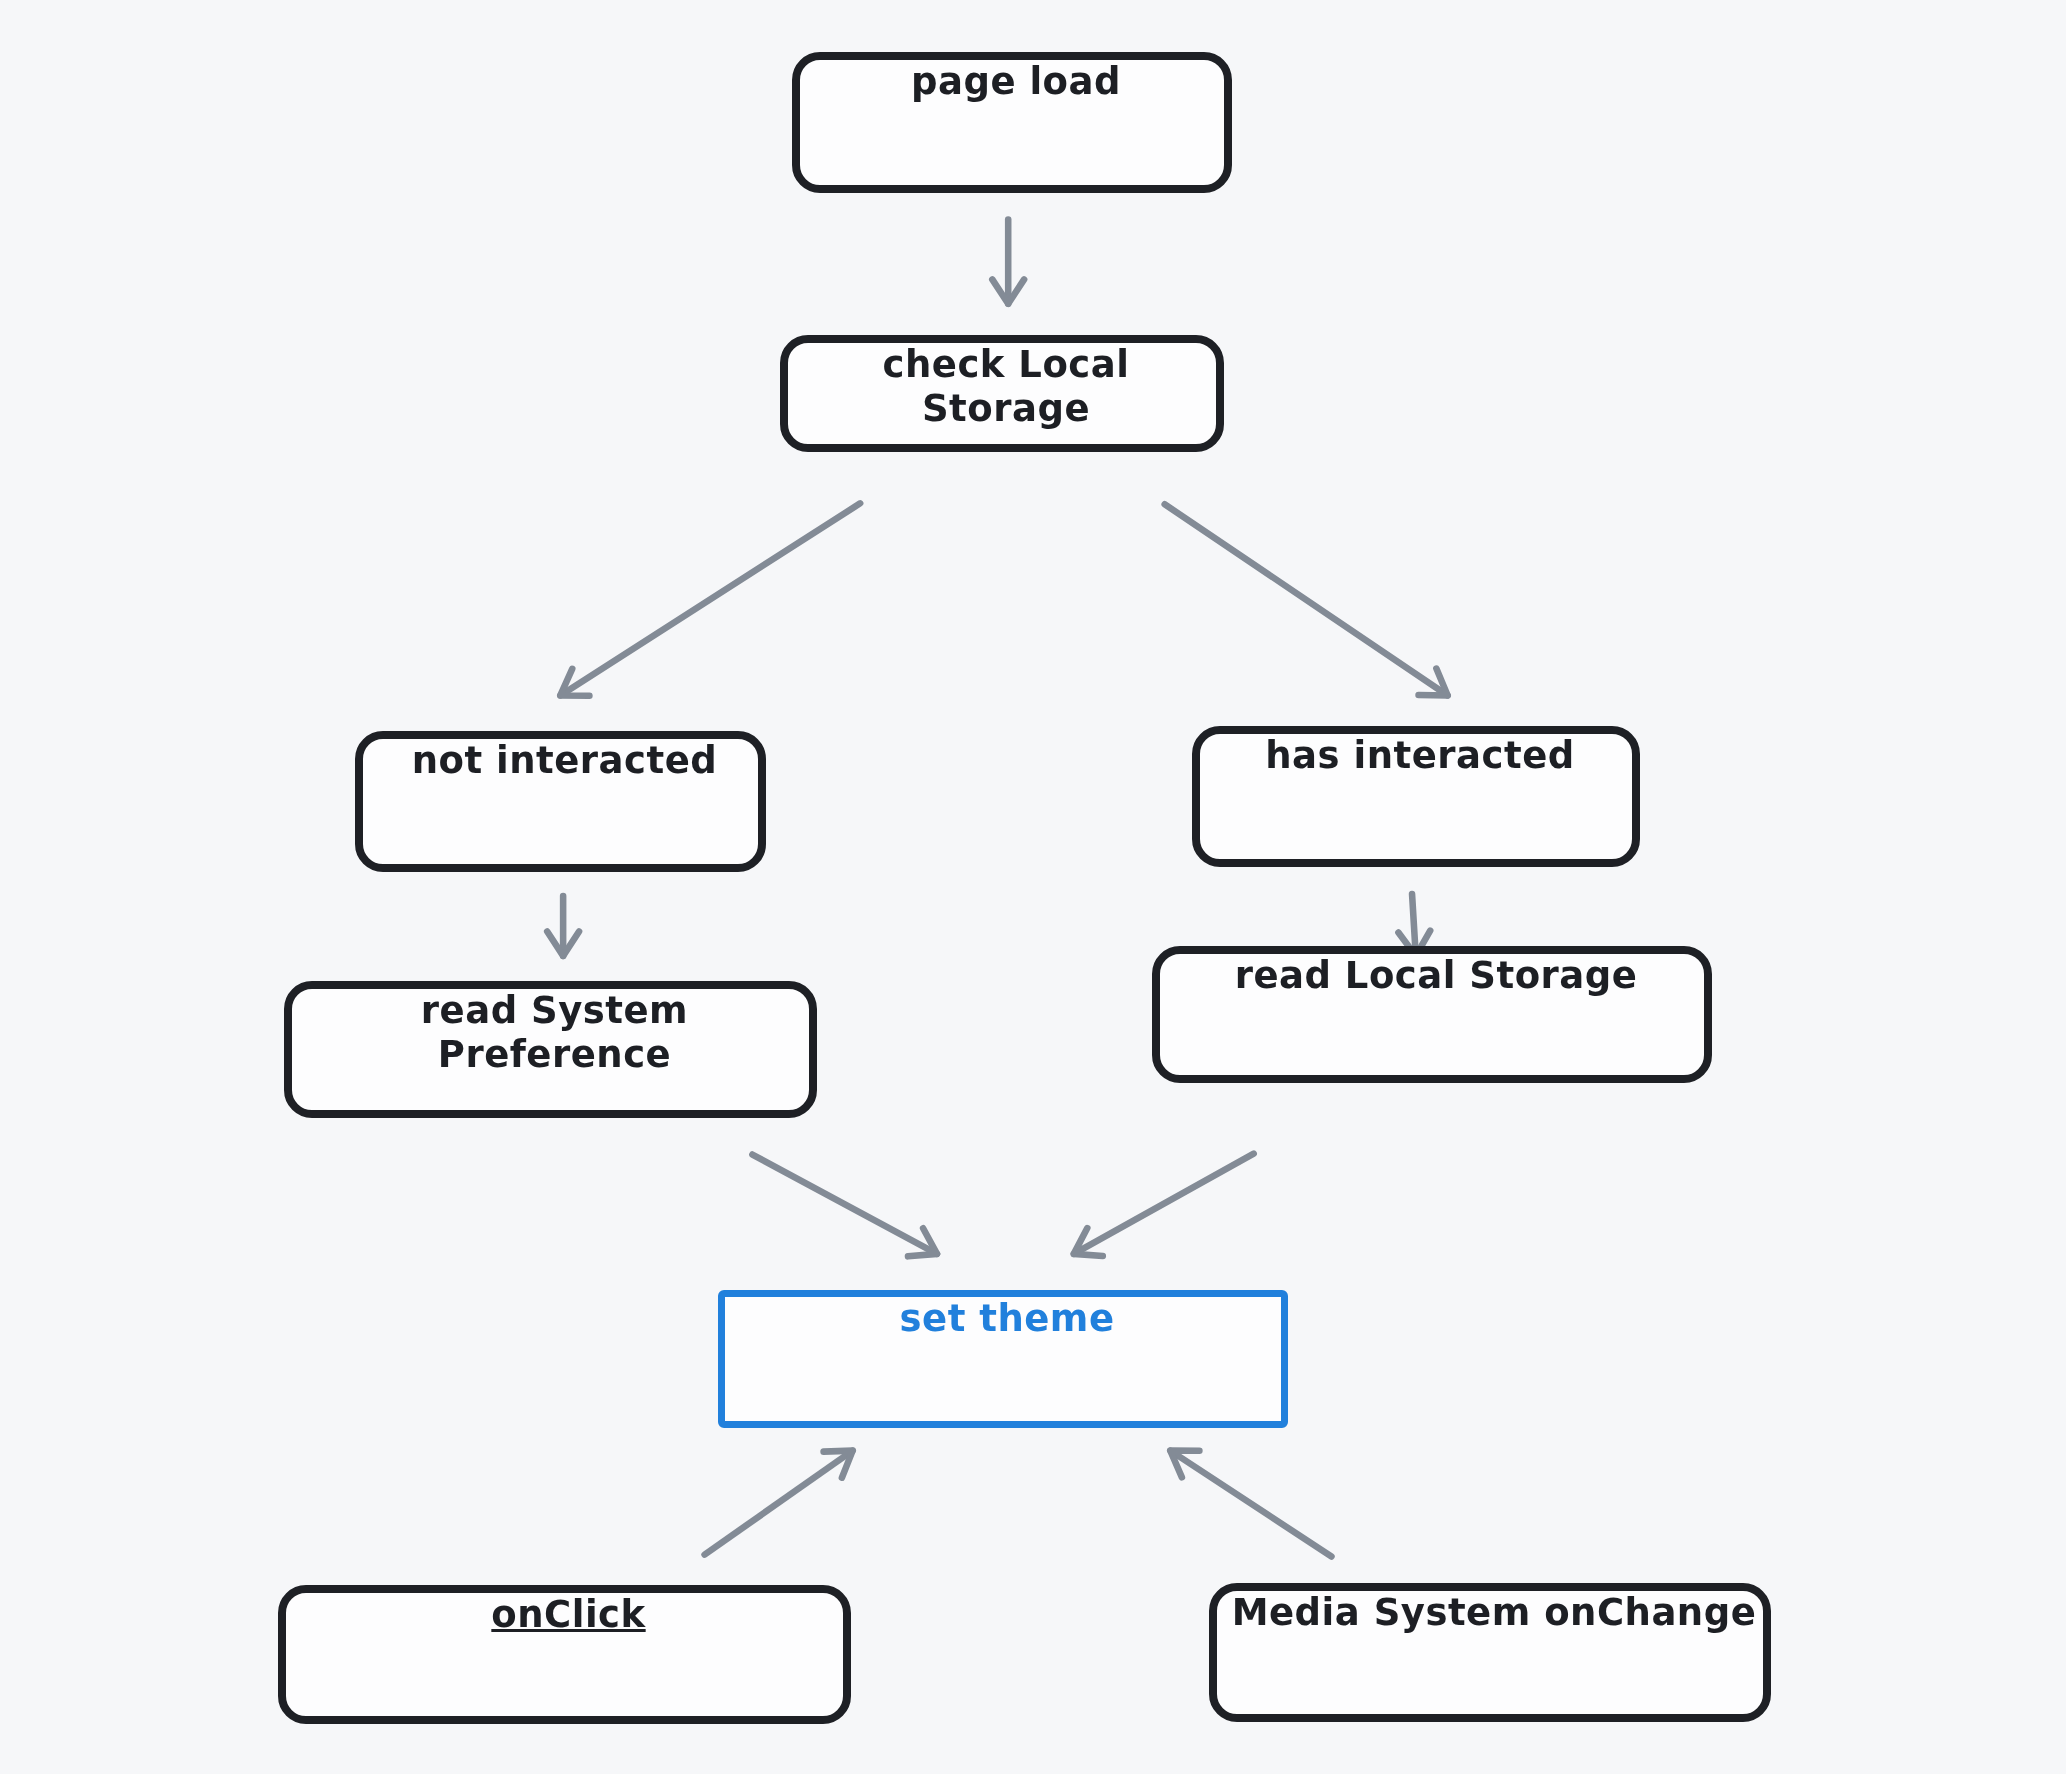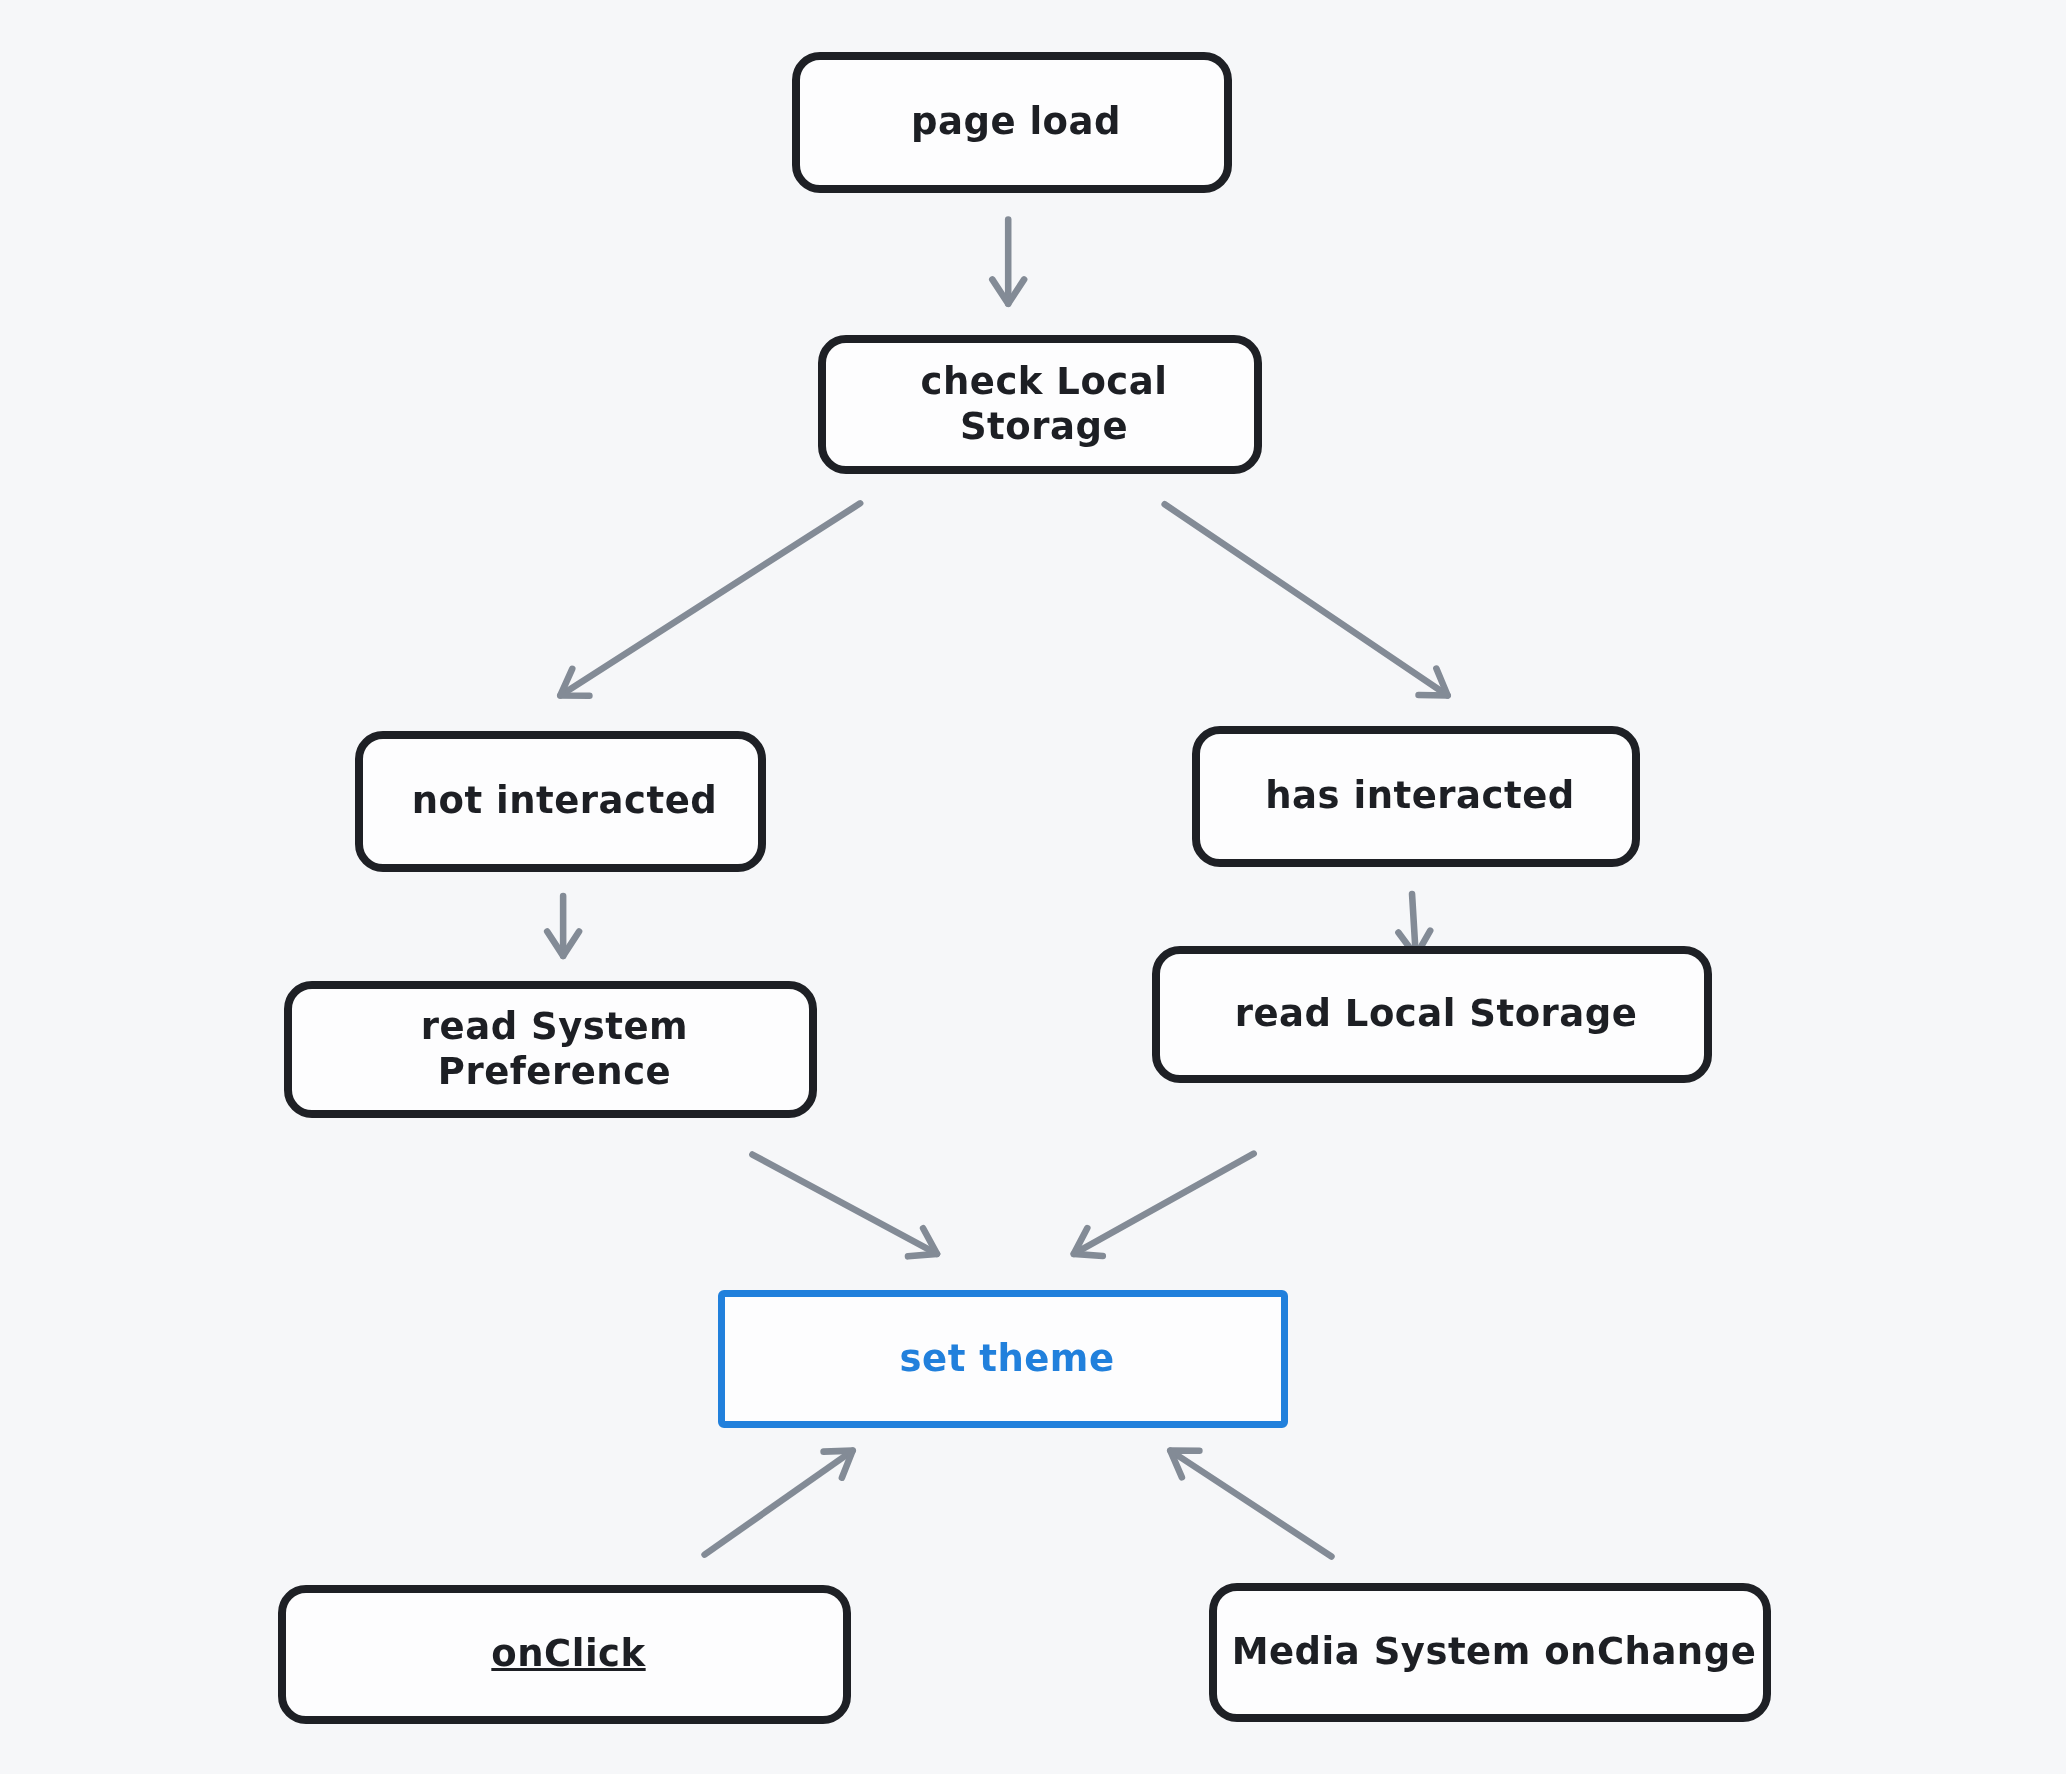--- a/index.html
+++ b/index.html
@@ -19,34 +19,34 @@
     overflow:hidden;
     font-family:"DejaVu Sans", sans-serif;
   }
   .edges{position:absolute;left:0;top:0;width:2067px;height:1775px;}
   .edges line{stroke:var(--arrow,#838b96);stroke-width:7;stroke-linecap:round;}
   .node{
     position:absolute;box-sizing:border-box;
     border:8.4px solid var(--node-border,#1e2025);
     border-radius:28px;
     background:var(--node-fill,#fdfdfe);
-    display:flex;align-items:center;justify-content:center;
+    display:flex;align-items:flex-start;justify-content:center;
     font-weight:bold;font-size:37px;line-height:1.2;
     color:var(--text,#1d1f24);
     letter-spacing:0.5px;
     text-align:center;
     padding-left:8px;
   }
   .node.accent{
     border-color:var(--accent,#2180dc);
     border-width:7.5px;
     color:var(--accent,#2180dc);
   }
   .n-page-load{left:792px;top:52px;width:440px;height:141px;}
-  .n-check-local-storage{left:818px;top:335px;width:444px;height:139px;}
+  .n-check-local-storage{left:780px;top:335px;width:444px;height:117px;}
   .n-not-interacted{left:355px;top:731px;width:411px;height:141px;}
   .n-has-interacted{left:1192px;top:726px;width:448px;height:141px;}
   .n-read-system-preference{left:284px;top:981px;width:533px;height:137px;}
   .n-read-local-storage{left:1152px;top:946px;width:560px;height:137px;}
   .n-set-theme{left:718px;top:1290px;width:570px;height:138px;border-radius:6px;}
   .n-onclick{left:278px;top:1585px;width:573px;height:139px;text-decoration:underline;}
   .n-media-query-onchange{left:1209px;top:1583px;width:562px;height:139px;}
 </style>
 </head>
 <body>

